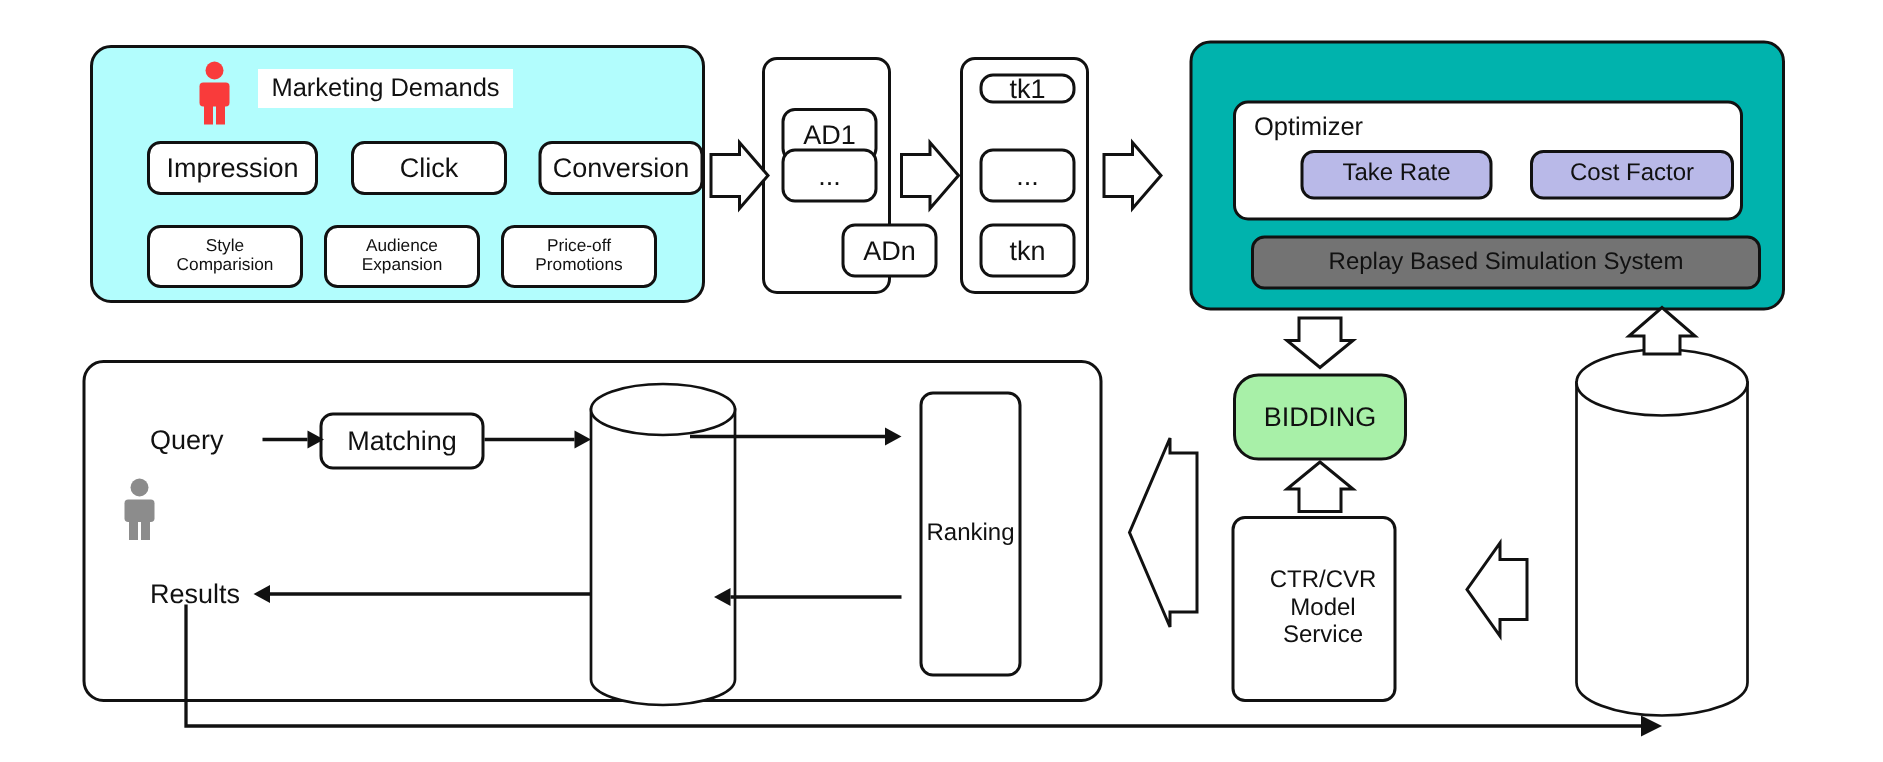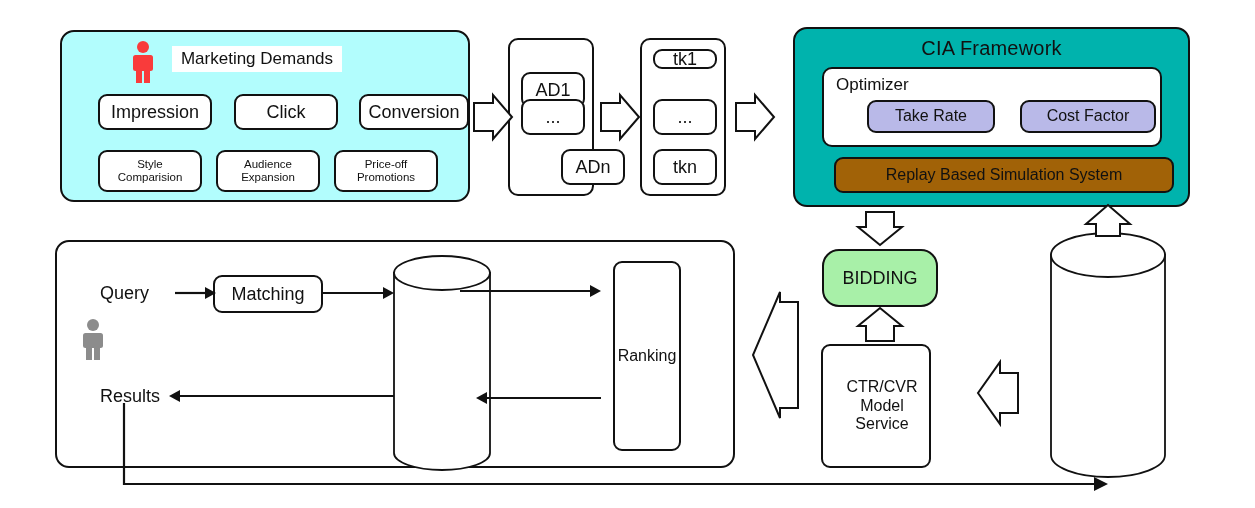--- a/index.html
+++ b/index.html
@@ -17,21 +17,21 @@
   .panel-demands{background:#b2fdfd;border:2.5px solid #111;border-radius:14px;}
   .panel-cia{background:#00b3ad;border:2.5px solid #111;border-radius:14px;}
   .panel-serving{background:#ffffff;border:2.5px solid #111;border-radius:14px;}
   .group-box{background:#ffffff;border:2.5px solid #111;border-radius:10px;}
 
   .cia-title{position:absolute;left:0;right:0;top:8px;text-align:center;
              font-size:20px;color:#111;letter-spacing:.2px;}
   .optimizer-label{position:absolute;left:12px;top:6px;font-size:17px;color:#111;}
 
   .chip-purple{background:#b9b9e8;}
-  .chip-yellow{background:#a16207;}
+  .chip-yellow{background:#737373;}
   .chip-green {background:#a8f0a8;border-radius:17px;}
 
   .mk-label{background:#ffffff;display:flex;align-items:center;justify-content:center;
             font-size:17px;padding:0 8px;}
 
   .txt-sm{font-size:11.5px;}
   .txt-md{font-size:16px;margin-left:12px;}
   .txt-lg{font-size:18px;}
   .bold{font-weight:bold;}
 
@@ -87,21 +87,20 @@
     <div class="abs node thin txt-lg" style="left:11px;top:109px;width:64px;height:36px;margin-left:40px;">ADn</div>
   </div>
 
   <div class="abs group-box" style="left:640px;top:38px;width:86px;height:158px;">
     <div class="abs node thin txt-lg" style="left:11px;top:9px;width:64px;height:20px;">tk1</div>
     <div class="abs node thin txt-lg" style="left:11px;top:59px;width:64px;height:36px;">...</div>
     <div class="abs node thin txt-lg" style="left:11px;top:109px;width:64px;height:36px;">tkn</div>
   </div>
 
   <div class="abs panel-cia" style="left:793px;top:27px;width:397px;height:180px;">
-    <div class="cia-title">CIA Framework</div>
 
     <div class="abs group-box" style="left:27px;top:38px;width:340px;height:80px;">
       <div class="optimizer-label">Optimizer</div>
       <div class="abs node thin txt-md chip-purple" style="left:31px;top:31px;width:128px;height:33px;">Take Rate</div>
       <div class="abs node thin txt-md chip-purple" style="left:184px;top:31px;width:136px;height:33px;">Cost Factor</div>
     </div>
 
     <div class="abs node txt-md chip-yellow" style="left:27px;top:128px;width:340px;height:36px;">Replay Based Simulation System</div>
   </div>
 

